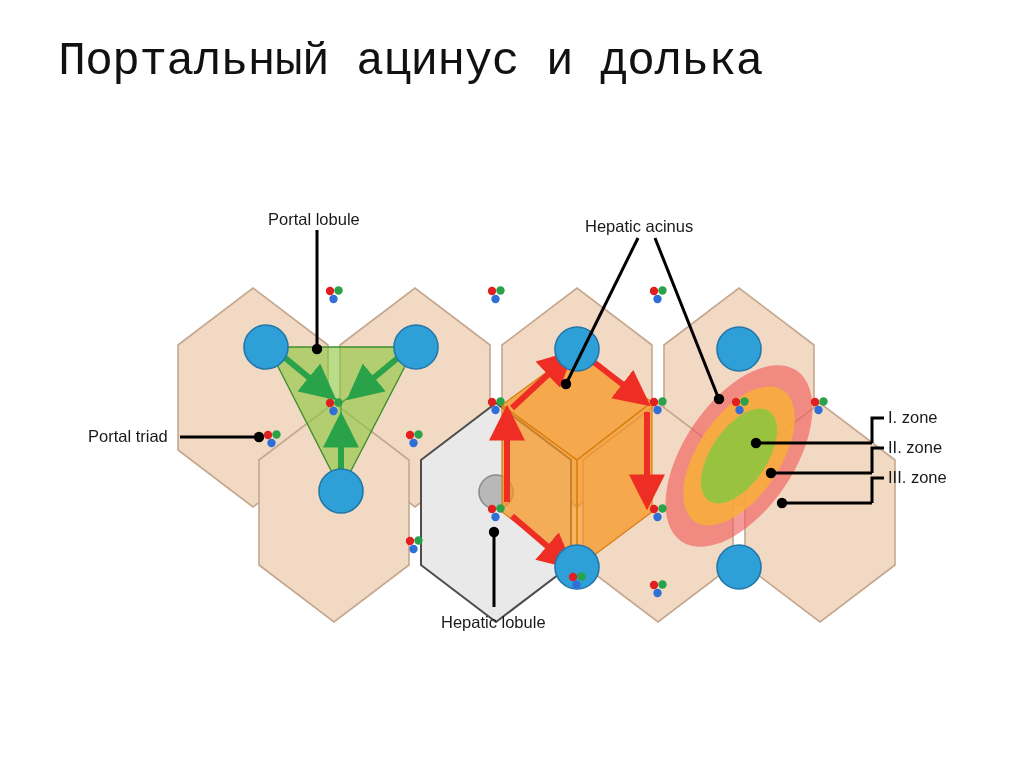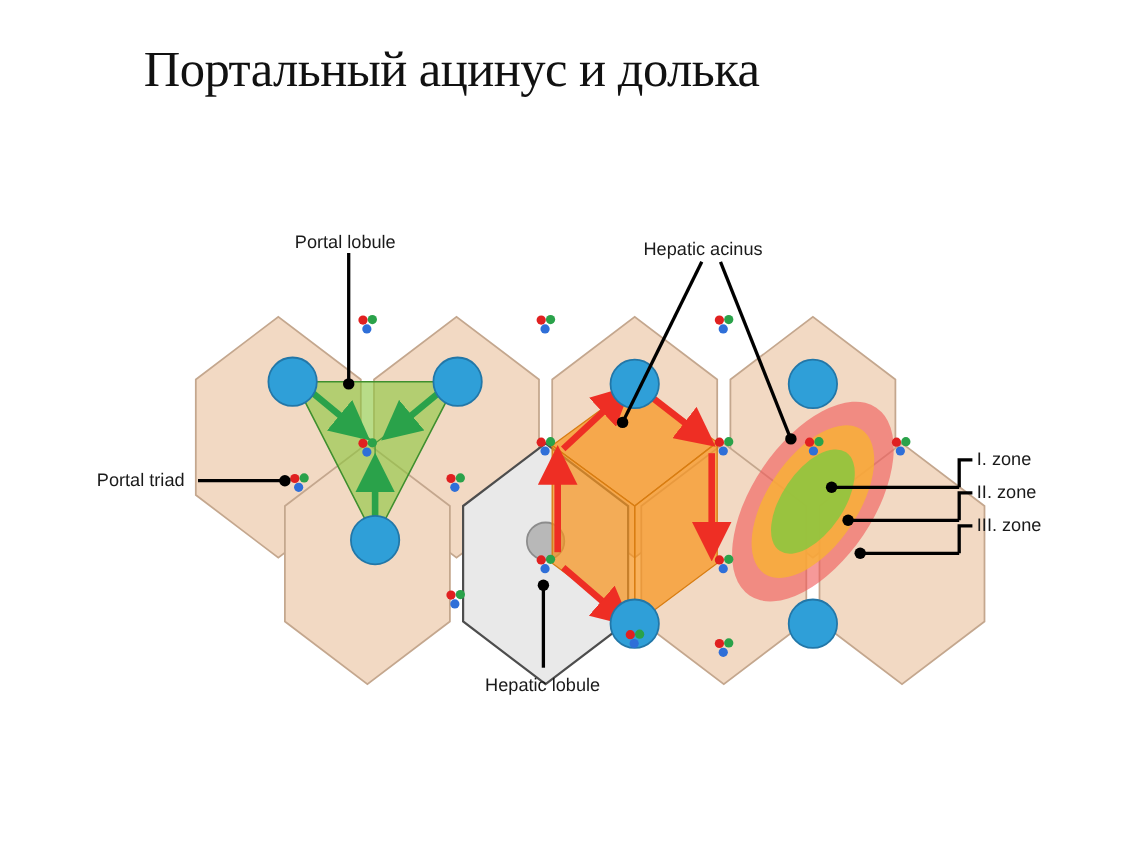--- a/index.html
+++ b/index.html
@@ -20,21 +20,21 @@
     position: absolute;
     inset: 0;
     background: #ffffff;
   }
   #slide-title {
     position: absolute;
     left: 0;
     top: 36px;
     width: 821px;
     text-align: center;
-    font-family: Liberation Serif, serif;
+    font-family: Liberation Mono, monospace;
     font-size: 46px;
     font-weight: 400;
     letter-spacing: -0.5px;
     color: #111111;
     white-space: nowrap;
   }
   #figure {
     position: absolute;
     left: 0;
     top: 120px;

